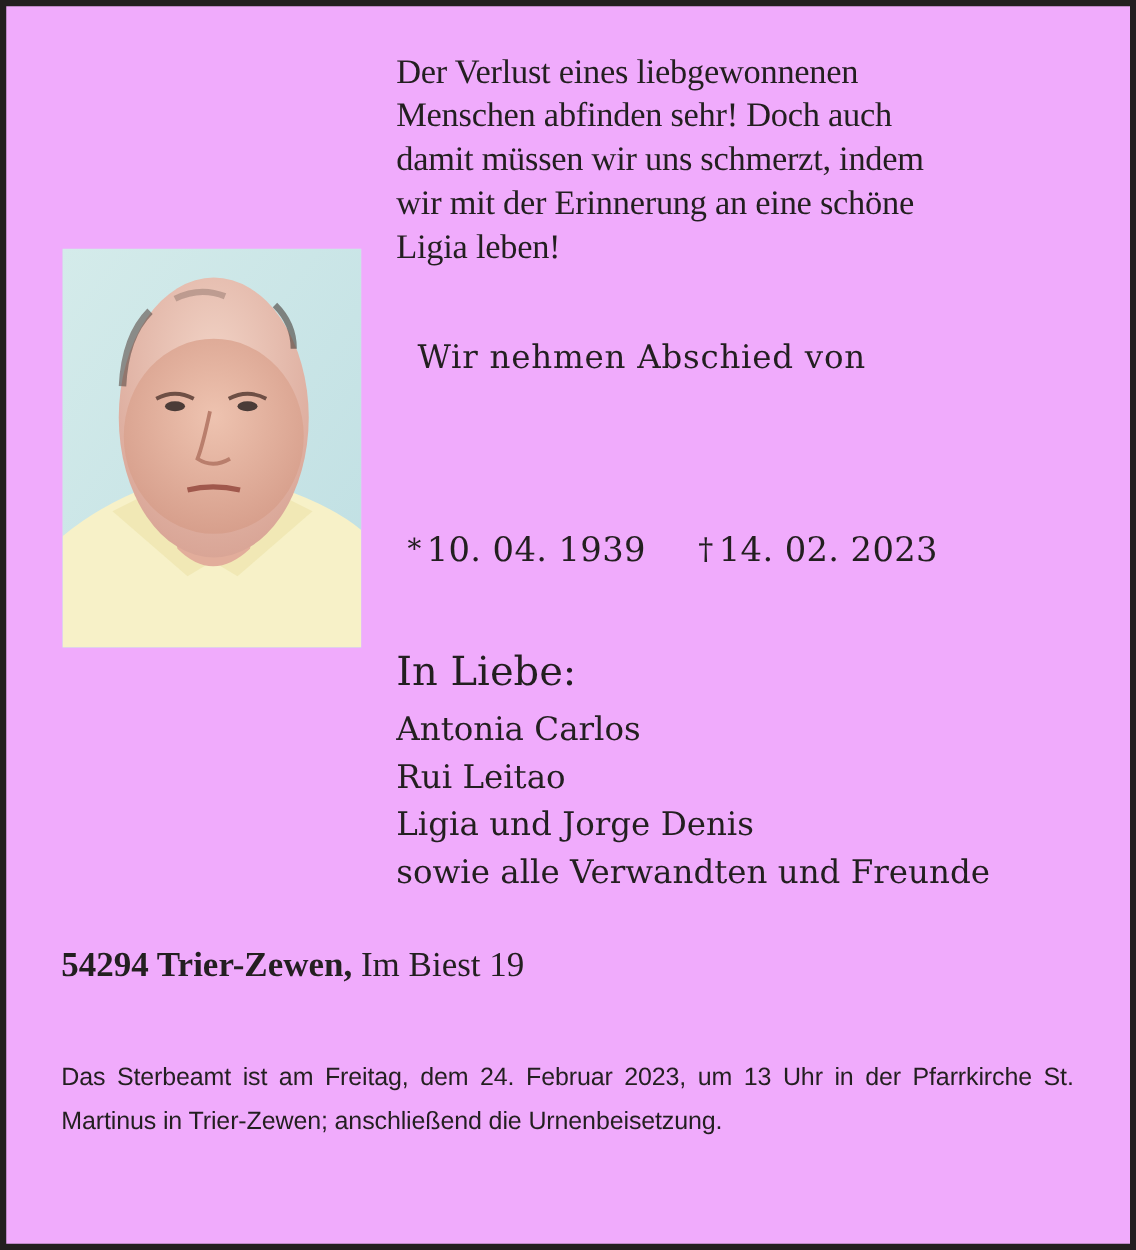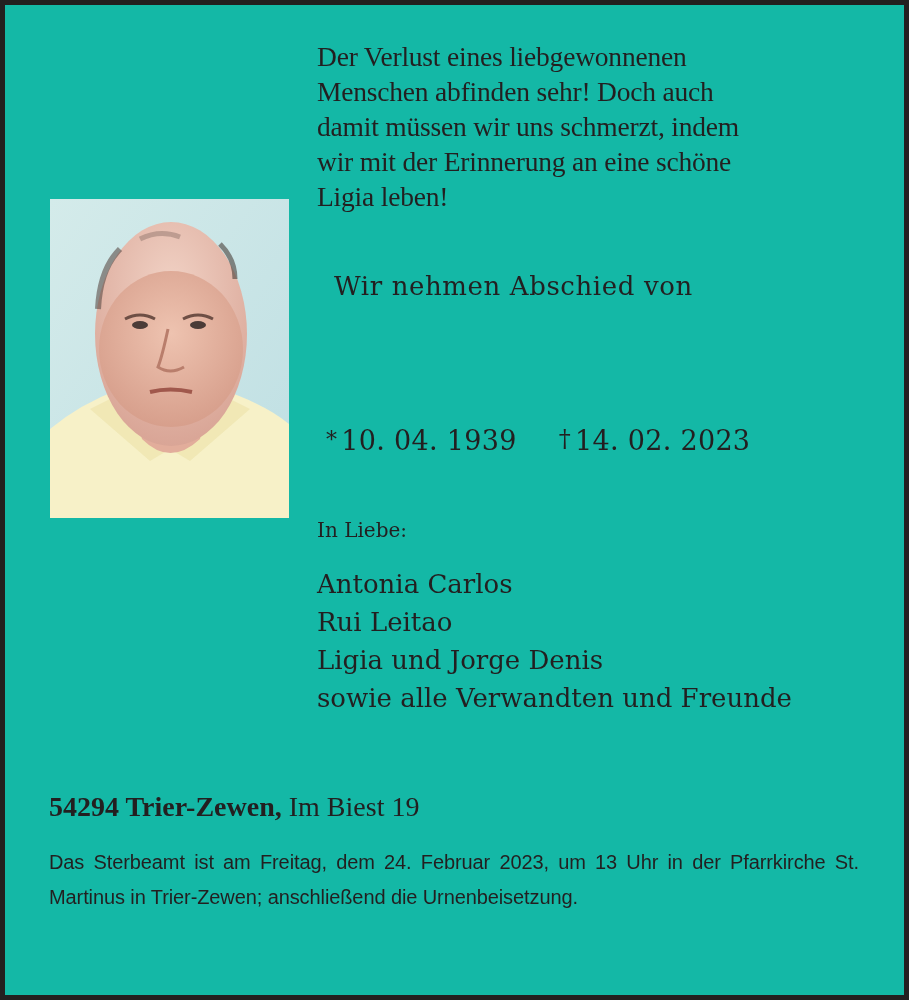--- a/index.html
+++ b/index.html
@@ -1,31 +1,31 @@
 <!DOCTYPE html>
 <html><head>
 <meta charset="utf-8">
 <style>
   html, body { margin:0; padding:0; }
   body { width:909px; height:1000px; background:#231f20; position:relative; overflow:hidden;
          font-family:"DejaVu Serif","Liberation Serif",serif; color:#231f20; }
-  .card { position:absolute; left:5px; top:5px; width:899px; height:990px; background:#14b8a6; }
+  .card { position:absolute; left:5px; top:5px; width:899px; height:990px; background:#f0abfc; }
   .abs { position:absolute; white-space:nowrap; }
   .quote { left:312px; top:34px; font-family:"Liberation Serif",serif; font-size:27.5px; line-height:35px; letter-spacing:-0.2px; }
   .quote div { white-space:nowrap; }
   .photo { left:45px; top:194px; width:239px; height:319px; overflow:hidden; background:#cfe6e6; }
   .intro { left:329px; top:250px; font-size:26px; letter-spacing:0.6px;margin-top:16px; }
   .name { left:324px; top:329px; font-family:"DejaVu Serif",serif; font-weight:bold; font-size:57px; letter-spacing:-1px; }
   .dates { left:321px; top:420px; font-size:27px; letter-spacing:0.3px; }
   .birth-sym { font-size:22px; vertical-align:top; position:relative; top:2px; margin-right:4px; }
   .death-sym { font-size:24px; vertical-align:top; position:relative; top:0px; margin-left:42px; margin-right:4px; }
-  .love { left:312px; top:513px; font-size:20px; }
+  .love { left:312px; top:513px; font-size:32px; }
   .mourners { left:312px; top:560px; font-size:26px; line-height:38px; }
   .mourners div { white-space:nowrap; }
-  .addr { left:44px; top:786px; font-family:"Liberation Serif",serif; font-size:28px; }
+  .addr { left:44px; top:752px; font-family:"Liberation Serif",serif; font-size:28px; }
   .addr b { font-weight:bold; }
   .service { left:44px; top:840px; width:810px; font-family:Liberation Sans, sans-serif; font-size:20px; line-height:35px; text-align:justify; white-space:normal; letter-spacing:-0.1px; }
   .service .last { text-align-last:left; }
 </style>
 </head>
 <body>
 
 <div class="card">
 
   <div class="abs quote">

